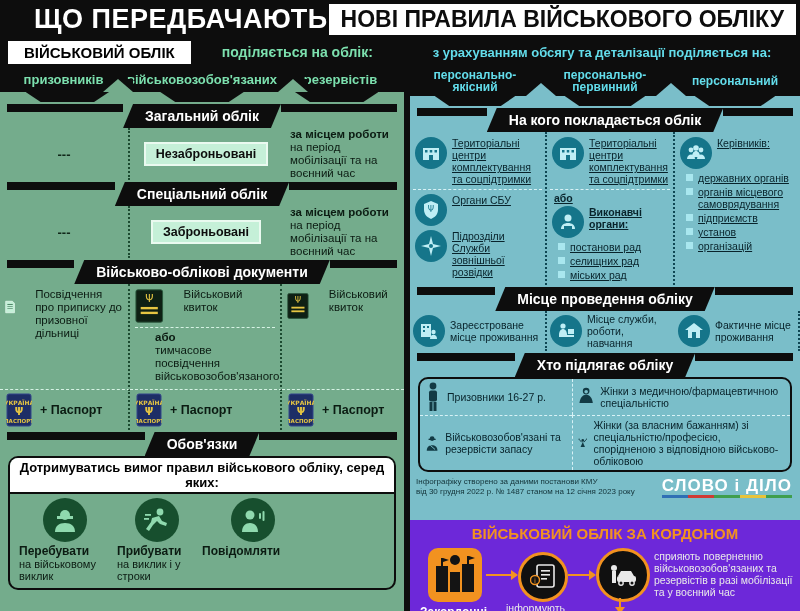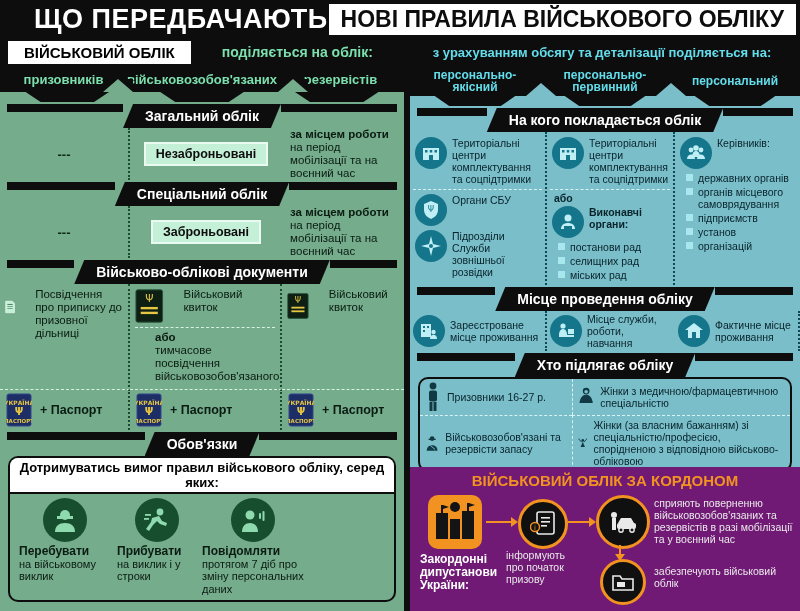--- a/index.html
+++ b/index.html
@@ -62,21 +62,21 @@
   .duty-head{background:#fff;color:#000;font-weight:bold;font-size:13px;text-align:center;
              padding:2px 0;border-bottom:2px solid #0d0d0d;}
   .duty-grid{display:grid;grid-template-columns:98px 85px 108px 1fr;padding:3px 6px 5px;}
   .duty{font-size:11px;line-height:12.5px;color:#0b1b12;padding:0 3px;}
   .duty b{display:block;font-size:12px;}
   .dcirc{width:44px;height:44px;border-radius:50%;background:#174f2e;margin:1px auto 3px;
          display:flex;align-items:center;justify-content:center;}
   
   .who{display:grid;grid-template-columns:137px 128px 1fr;font-size:10.5px;line-height:12px;
        color:#08232b;min-height:146px;}
-  .wcol{padding:3px 3px;} .wcol.sep{border-right:2px dotted #0f4754;}
+  .wcol{padding:3px 3px;text-decoration:underline;} .wcol.sep{border-right:2px dotted #0f4754;}
   .witem{display:flex;gap:5px;align-items:flex-start;padding:2px 2px;}
   .wsep{border-top:1px dashed #d8f2f6;margin:2px 0;}
   .circt{flex:0 0 32px;width:32px;height:32px;border-radius:50%;background:#15758a;
          display:flex;align-items:center;justify-content:center;}
   .orlbl{font-weight:bold;padding-left:4px;}
   .bul{display:flex;gap:5px;align-items:flex-start;padding:1px 0 1px 8px;}
   .bul i{flex:0 0 7px;width:7px;height:7px;background:#a9e7ef;margin-top:2px;}
   .place{display:grid;grid-template-columns:137px 128px 1fr;min-height:36px;}
   .plitem{display:flex;gap:5px;align-items:center;padding:2px 3px;font-size:10.5px;line-height:12px;color:#08232b;}
   .plitem.sep{border-right:2px dotted #0f4754;}
@@ -84,21 +84,21 @@
   .subj{display:grid;grid-template-columns:152px 1fr;font-size:10.5px;line-height:12px;color:#08232b;}
   .sitem{display:flex;gap:6px;align-items:center;padding:3px 5px;}
   .sitem.bt{border-top:1px dashed #d8f2f6;} .sitem.bl{border-left:1px dashed #d8f2f6;}
   .credits{display:flex;align-items:flex-start;padding:3px 6px 0;}
   .credits .ctext{font-size:8px;line-height:10px;color:#123238;}
   .logo{margin-left:auto;text-align:right;padding-right:2px;}
   .logo .word{color:#fff;font-weight:bold;font-size:17px;letter-spacing:1px;line-height:17px;white-space:nowrap;}
   .logo .bar{display:flex;height:3px;margin-top:1px;}
   .logo .bar i{flex:1;} .c1{background:#2f6fb5}.c2{background:#d03a34}.c3{background:#3f9e4d}.c4{background:#e8c33a}.c5{background:#3f9e4d}
   
-  .bpanel{position:absolute;left:0;bottom:0;width:390px;height:144px;background:#701a75;}
+  .bpanel{position:absolute;left:0;bottom:0;width:390px;height:91px;background:#6d28d9;}
   .bp-title{color:#f29220;font-weight:bold;font-size:15px;text-align:center;padding-top:5px;}
   .bp-body{position:absolute;inset:26px 0 0 0;}
   .abs{position:absolute;}
   .bp-text{color:#e9e9e9;font-size:10.5px;line-height:12px;}
   .bp-label{color:#fff;font-weight:bold;font-size:12px;line-height:13px;}
   .ocirc{border-radius:50%;background:#101010;border:3px solid #f29220;
          display:flex;align-items:center;justify-content:center;}
   .harrow{height:2px;background:#f29220;} 
   .harrow::after{content:"";position:absolute;right:-6px;top:-4px;border-left:7px solid #f29220;
                  border-top:5px solid transparent;border-bottom:5px solid transparent;}
@@ -285,21 +285,20 @@
         <div class="duty">
           <div class="dcirc">
             <svg width="28" height="28" viewBox="0 0 28 28">
                 <circle cx="11" cy="9" r="4.5" fill="#8fd9ae"></circle>
                 <path d="M3 26 c0-6 3.5-9 8-9 s8 3 8 9 z" fill="#8fd9ae"></path>
                 <rect x="20" y="7" width="2" height="6" rx="1" fill="#8fd9ae"></rect>
                 <rect x="23.5" y="5" width="2" height="10" rx="1" fill="#8fd9ae"></rect>
               </svg>
           </div>
           <b>Повідомляти</b>
-          <span>протягом 7 діб про зміну персональних даних</span>
         </div>
       </div>
     </div>
 
   </div>
 
   <div class="vdivider"></div>
 
   <div class="col-right">
 

